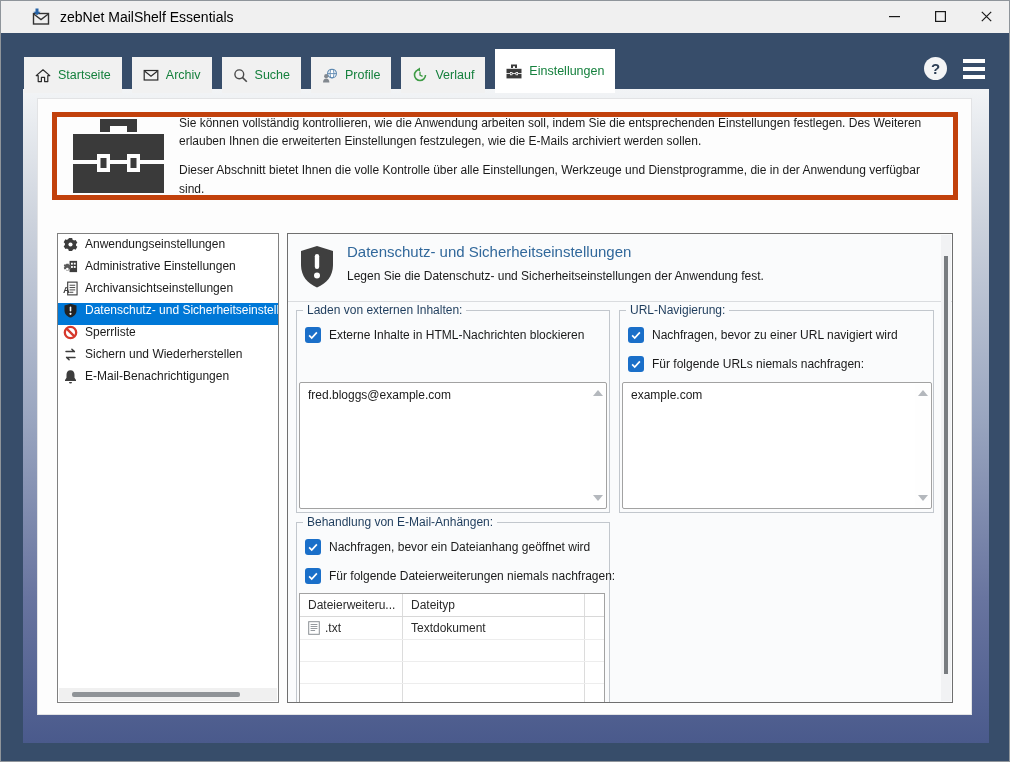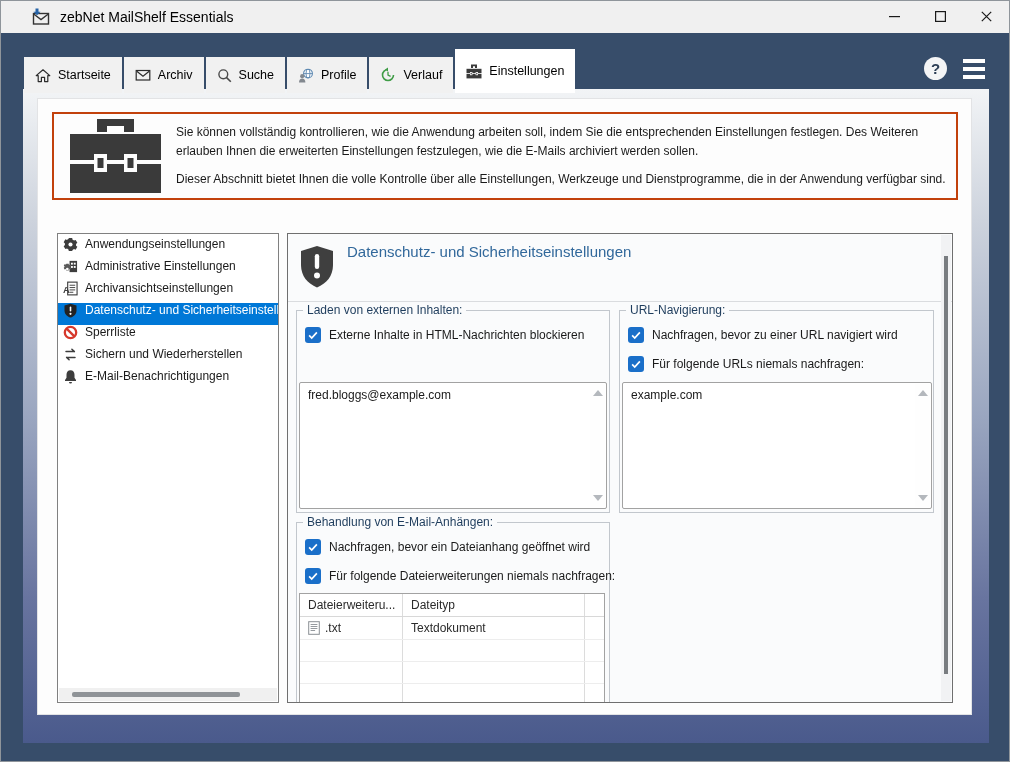--- a/index.html
+++ b/index.html
@@ -24,21 +24,21 @@
   
   .stage{
     position:absolute; left:22px; top:88px; width:966px; height:654px;
     background:linear-gradient(180deg,#f2f4f6 0%,#cdd3dd 20%,#9aa6c0 50%,#68749f 78%,#4a5a8c 100%);
   }
 
   
   .tabbar{ position:absolute; left:23px; top:48px; height:44px; display:flex; z-index:5; }
   .tab{
     height:36px; margin-top:8px; background:#f1f1f1; display:flex; align-items:center;
-    gap:7px; padding:0 11px; font-size:12.5px; color:#000000; margin-right:2px; white-space:nowrap;
+    gap:7px; padding:0 11px; font-size:12.5px; color:#15803d; margin-right:10px; white-space:nowrap;
   }
   .tab.active{ height:44px; margin-top:0; background:#ffffff; }
   .tab svg{ flex:0 0 auto; }
 
   .topbar-actions{ position:absolute; right:24px; top:56px; display:flex; align-items:center; gap:16px; z-index:5; }
   .help-circle{
     width:23px; height:23px; border-radius:50%; background:#f4f5f6; color:#2c3e55;
     font-size:15px; font-weight:bold; display:flex; align-items:center; justify-content:center;
   }
   .hamburger{ display:flex; flex-direction:column; gap:4px; }
@@ -46,21 +46,21 @@
 
   
   .content{
     position:absolute; left:36px; top:97px; width:935px; height:617px;
     background:#fdfdfd; border:1px solid #e2e3e5;
   }
 
   
   .intro{
     position:absolute; left:14px; top:13px; width:906px; height:88px;
-    border:2px solid #c2410c; display:flex; align-items:center;
+    border:5px solid #c2410c; display:flex; align-items:center;
   }
   .intro .icon-cell{ width:122px; display:flex; justify-content:center; flex:0 0 auto; }
   .intro .text-cell{ font-size:12px; color:#1a1a1a; line-height:1.55; padding-right:8px; }
   .intro .text-cell p + p{ margin-top:10px; }
 
   
   .sidebar{
     position:absolute; left:19px; top:134px; width:222px; height:470px;
     background:#fff; border:1px solid #808080; overflow:hidden;
   }
@@ -306,20 +306,21 @@
     </div>
 
     <div class="mainpanel">
       <div class="mp-header">
         <svg class="shield" width="36" height="44" viewBox="0 0 36 44">
           <path d="M18 1 L34 6 V20 C34 31 27.5 38.5 18 42.5 C8.5 38.5 2 31 2 20 V6 Z" fill="#3f3f3f"></path>
           <rect x="15.8" y="9" width="4.4" height="15" rx="2.2" fill="#fff"></rect>
           <circle cx="18" cy="30.5" r="3" fill="#fff"></circle>
         </svg>
         <div class="mp-title">Datenschutz- und Sicherheitseinstellungen</div>
+        <div class="mp-sub">Legen Sie die Datenschutz- und Sicherheitseinstellungen der Anwendung fest.</div>
       </div>
 
       <div class="vscroll">
         <div class="thumb"></div>
       </div>
 
       <div class="group g-ext">
         <span class="legend">Laden von externen Inhalten:</span>
         <div class="cb-row r1">
           <span class="checkbox">

